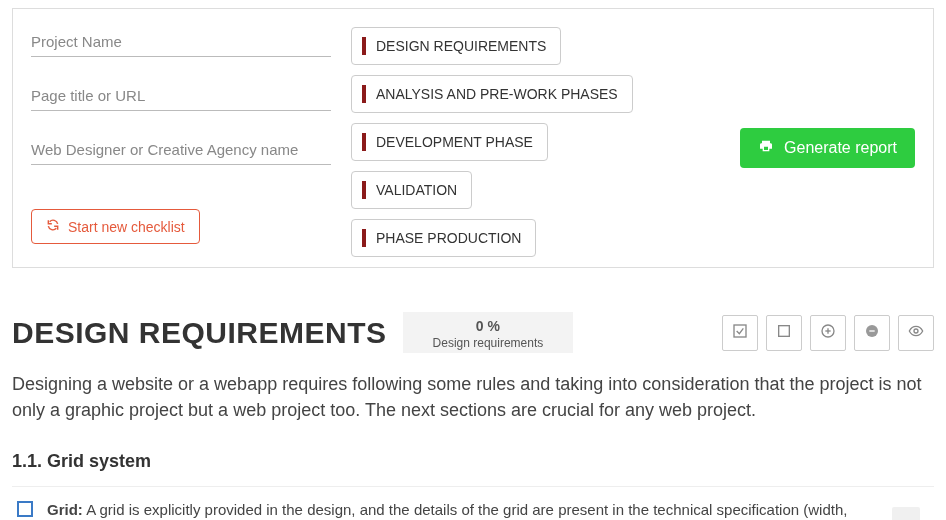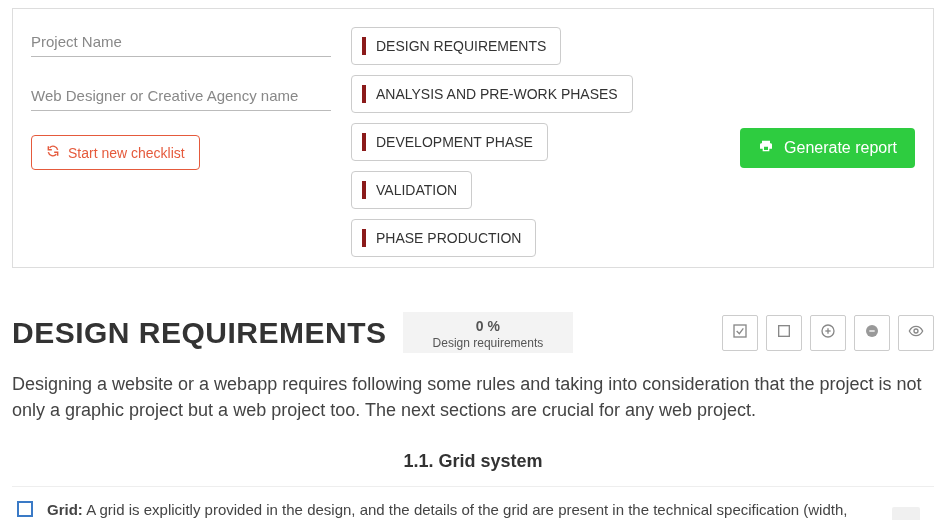--- a/index.html
+++ b/index.html
@@ -4,21 +4,21 @@
 <style>
 * { box-sizing: border-box; margin: 0; padding: 0; }
 body { font-family: "Segoe UI", Arial, sans-serif; font-size: 14px; color: #333; background: #fff; width: 946px; padding: 0 12px; }
 
 .panel { border: 1px solid #ddd; border-radius: 0; padding: 18px 18px 10px 18px; margin-top: 8px; display: flex; gap: 20px; align-items: flex-start; }
 
 .col-inputs { flex: 0 0 300px; display: flex; flex-direction: column; gap: 24px; }
 .field { border: none; border-bottom: 1px solid #bbb; font-size: 15px; color: #666; padding: 6px 0; width: 100%; outline: none; background: transparent; font-family: inherit; }
 .field::placeholder { color: #888; }
 
-.btn-start { margin-top: 0; border: 1px solid #e55a3c; border-radius: 4px; background: #fff; color: #e55a3c; font-size: 14px; padding: 8px 14px; display: inline-flex; align-items: center; gap: 8px; cursor: pointer; width: max-content; }
+.btn-start { margin-top: 20px; border: 1px solid #e55a3c; border-radius: 4px; background: #fff; color: #e55a3c; font-size: 14px; padding: 8px 14px; display: inline-flex; align-items: center; gap: 8px; cursor: pointer; width: max-content; }
 .btn-start svg { width: 14px; height: 14px; }
 
 .col-nav { flex: 0 0 auto; display: flex; flex-direction: column; gap: 10px; }
 .nav-item { border: 1px solid #ccc; border-radius: 4px; background: #fff; padding: 9px 14px 9px 10px; display: flex; align-items: center; gap: 10px; cursor: pointer; font-size: 14px; color: #333; width: max-content; }
 .nav-item .bar { width: 4px; height: 18px; background: #8b1a1a; }
 
 .col-gen { margin-left: auto; align-self: center; margin-top: 12px; }
 .btn-gen { background: #2ecc40; color: #fff; border: none; border-radius: 4px; padding: 10px 18px; font-size: 16px; cursor: pointer; display: inline-flex; align-items: center; gap: 10px; }
 .btn-gen svg { width: 16px; height: 16px; }
 
@@ -28,39 +28,40 @@
 .progress-pct { font-size: 14px; color: #555; font-weight: 600; }
 .progress-label { font-size: 12px; color: #555; margin-top: 2px; }
 
 .tools { margin-left: auto; display: flex; gap: 8px; }
 .tool-btn { width: 36px; height: 36px; border: 1px solid #ccc; background: #fff; display: inline-flex; align-items: center; justify-content: center; cursor: pointer; color: #888; border-radius: 2px; }
 .tool-btn svg { width: 16px; height: 16px; }
 
 .section-desc { margin-top: 18px; font-size: 18px; color: #444; line-height: 1.45; }
 
 .subsection { margin-top: 28px; }
-.subsection-title { font-size: 18px; font-weight: 700; color: #333; text-align: center; }
+.subsection-title { font-size: 18px; font-weight: 700; color: #333; }
 
 .item-row { margin-top: 14px; border-top: 1px solid #eee; border-bottom: 1px solid #eee; padding: 12px 0; display: flex; gap: 14px; align-items: flex-start; }
 .checkbox { width: 16px; height: 16px; border: 2px solid #3a7ac6; margin-left: 5px; margin-top: 2px; cursor: pointer; flex-shrink: 0; }
 .item-text { font-size: 15px; color: #444; line-height: 1.5; padding-right: 40px; }
 .item-text .label { font-weight: 700; }
 
 .scroll-top { position: absolute; right: 14px; bottom: 16px; width: 28px; height: 34px; background: #f0f0f0; display: flex; align-items: center; justify-content: center; color: #aaa; cursor: pointer; border-radius: 2px; }
 .scroll-top svg { width: 14px; height: 14px; }
 
 .page-wrap { position: relative; }
 </style>
 </head>
 <body>
 <div class="page-wrap">
 
 <div class="panel">
   <div class="col-inputs">
     <input class="field" type="text" placeholder="Project Name" style="">
+    <input class="field" type="text" placeholder="Page title or URL" style="">
     <input class="field" type="text" placeholder="Web Designer or Creative Agency name" style="">
     <button class="btn-start">
       <span>
         <svg viewBox="0 0 24 24" fill="none" stroke="#e55a3c" stroke-width="2.5">
               <path d="M4 4v6h6M20 20v-6h-6"></path>
               <path d="M20 10A8 8 0 0 0 6.3 6.3M4 14a8 8 0 0 0 13.7 3.7"></path>
             </svg>
       </span>
       <span>Start new checklist</span>
     </button>

